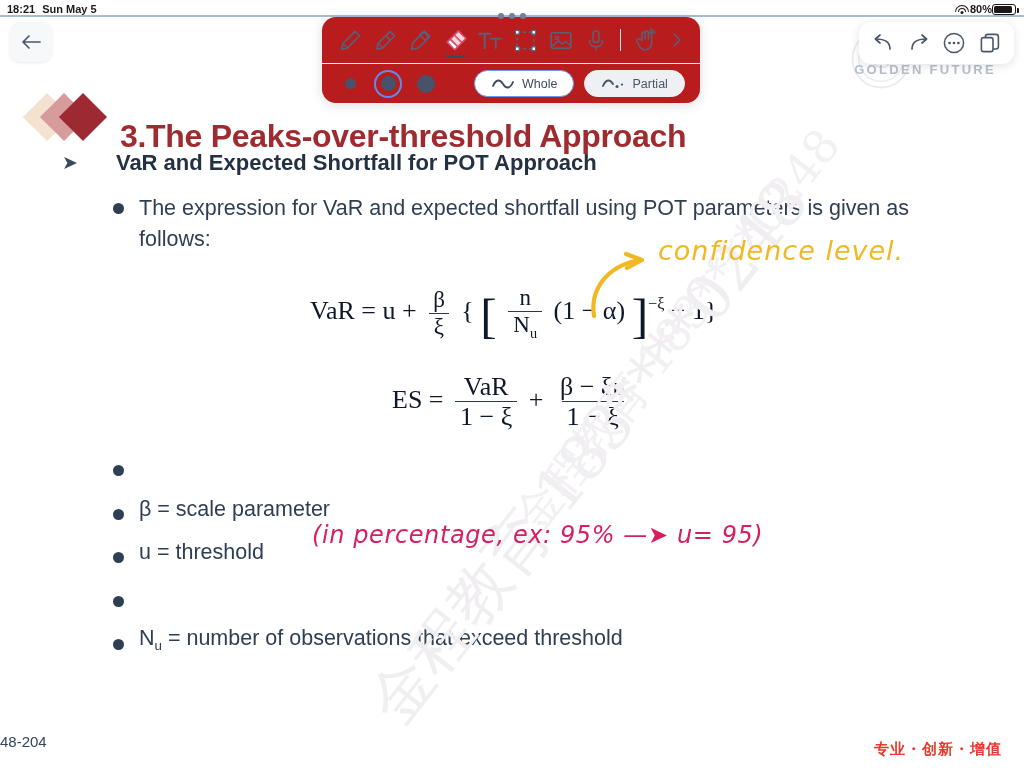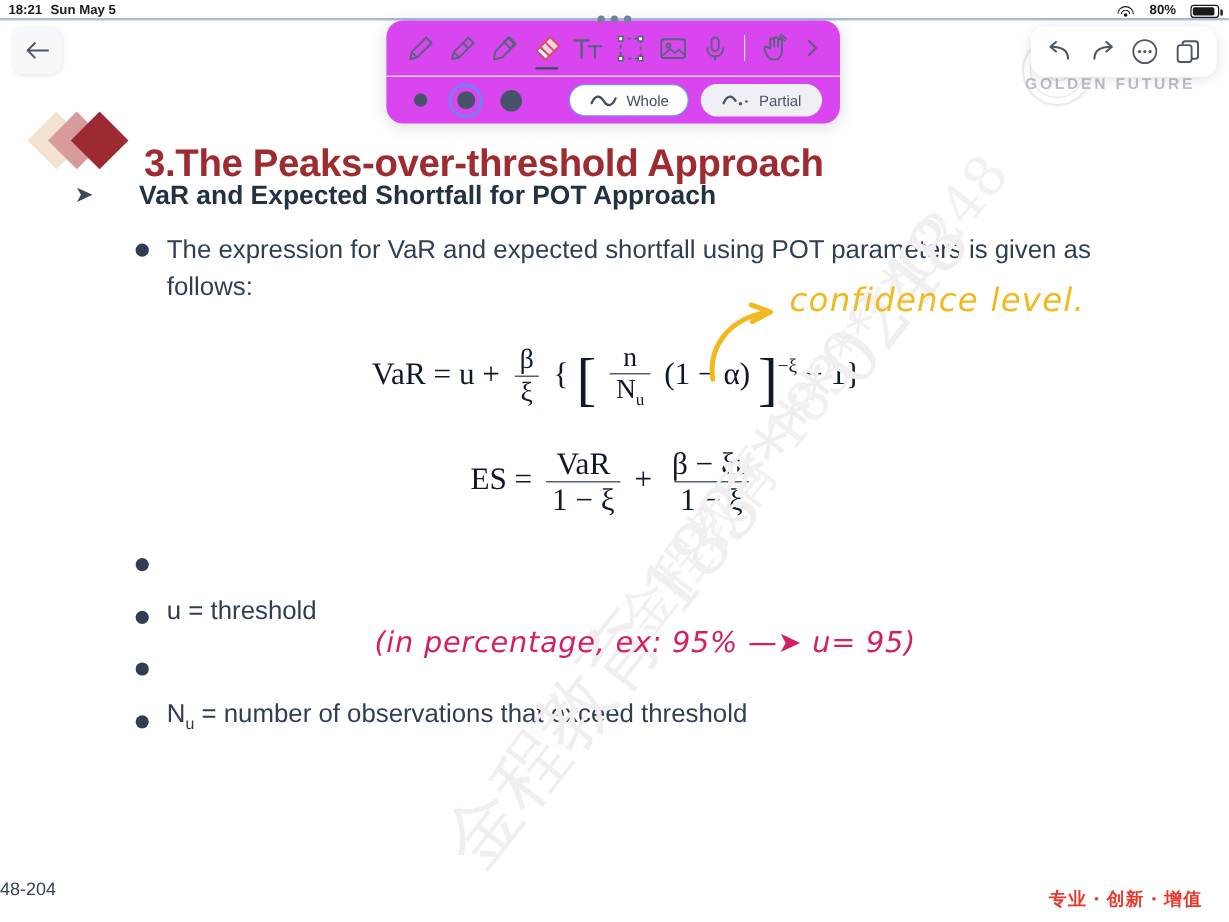--- a/index.html
+++ b/index.html
@@ -12,21 +12,21 @@
   #root { position: relative; width: 1024px; height: 768px; background: #fff; }
 
   
   .statusbar {
     position: absolute; top: 0; left: 0; width: 1024px; height: 18px;
     display: flex; align-items: center; z-index: 40;
     font-size: 11px; font-weight: bold; color: #1a1a1a;
   }
   .status-left { display: flex; gap: 7px; padding-left: 7px; }
   .status-right { position: absolute; right: 8px; top: 0; height: 18px;
-    display: flex; align-items: center; gap: 12px; }
+    display: flex; align-items: center; gap: 0; }
   .wifi-icon { width: 15px; height: 11px; position: relative; display:inline-block; }
   .wifi-icon span { position:absolute; border: 1.6px solid #1a1a1a; border-bottom:none;
      border-radius: 50% 50% 0 0 / 100% 100% 0 0; left:50%; transform: translateX(-50%); }
   .wifi-icon span:nth-child(1){ width:14px;height:7px; top:1px;}
   .wifi-icon span:nth-child(2){ width:8px;height:4px; top:4px;}
   .wifi-icon span:nth-child(3){ width:3px;height:3px; top:7px; border-radius:50%;
      background:#1a1a1a; border:none;}
   .battery { width: 24px; height: 11px; border: 1.4px solid #1a1a1a;
      border-radius: 3px; position: relative; }
   .battery::after { content:""; position:absolute; right:-3.5px; top:3px;
@@ -45,21 +45,21 @@
   .back-btn {
     position:absolute; left:10px; top:22px; width:42px; height:40px;
     background:#f7f8fa; border-radius:11px; display:flex; align-items:center;
     justify-content:center; z-index: 30;
     box-shadow: 0 1px 3px rgba(40,50,70,.10);
   }
 
   
   .toolpanel {
     position:absolute; left:322px; top:17px; width:378px;
-    background:#d946ef; border-radius:14px; z-index: 30;
+    background:#b91c1c; border-radius:14px; z-index: 30;
     box-shadow: 0 2px 12px rgba(40,50,70,.16);
     overflow: hidden;
   }
   .tool-row {
     height: 46px; display:flex; align-items:center; padding: 0 12px; gap: 2px;
   }
   .tool-btn {
     width: 33px; height: 40px; display:flex; align-items:center; justify-content:center;
     position: relative; flex: 0 0 auto;
   }
@@ -233,20 +233,24 @@
         <span class="den">1 − ξ</span>
       </span>
     </div>
 
     <div class="params">
       <div class="param-row">
         <span class="dot"></span>
       </div>
       <div class="param-row">
         <span class="dot"></span>
+        <span class="param-text">β = scale parameter</span>
+      </div>
+      <div class="param-row">
+        <span class="dot"></span>
         <span class="param-text">u = threshold</span>
       </div>
       <div class="param-row">
         <span class="dot"></span>
       </div>
       <div class="param-row">
         <span class="dot"></span>
         <span class="param-text"><span>N</span><span class="sub">u</span><span> = number of observations that exceed threshold</span></span>
       </div>
     </div>

